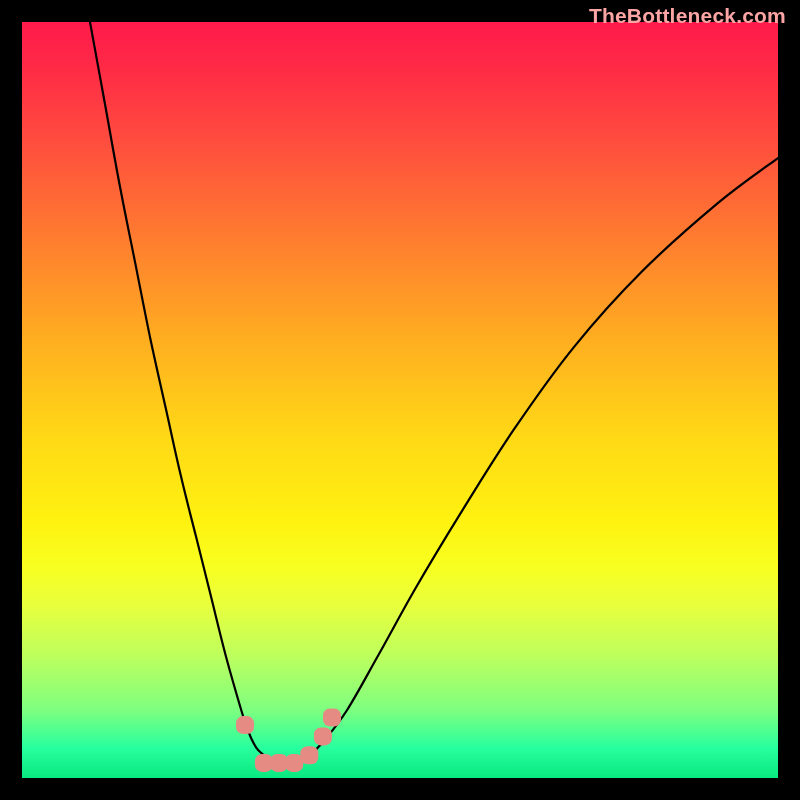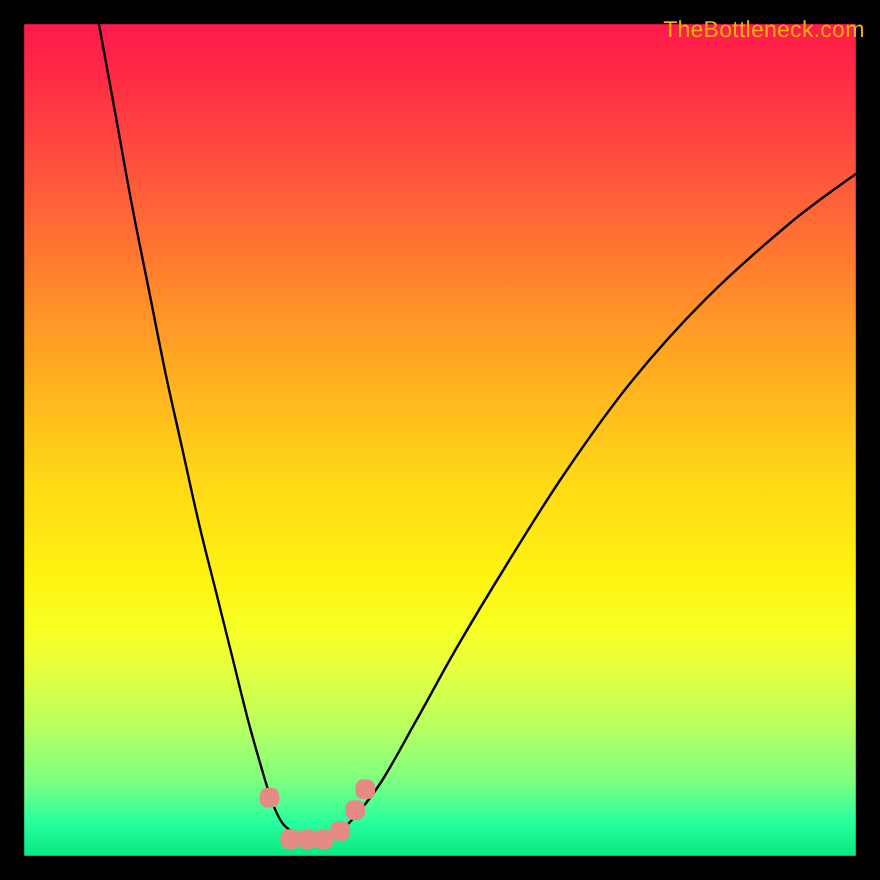--- a/index.html
+++ b/index.html
@@ -28,25 +28,25 @@
       #f8ff20 72%,
       #e9ff3c 77%,
       #bcff5e 84%,
       #7eff80 91%,
       #28ff9e 96%,
       #08e880 100%
     );
   }
   .watermark {
     position: absolute;
-    top: 16px;
+    top: 4px;
     right: 14px;
-    color: #eab308;
+    color: #fca5a5;
     font-size: 21px;
-    font-weight: 400;
+    font-weight: 700;
     letter-spacing: 0.2px;
     pointer-events: none;
     user-select: none;
   }
   svg.curves {
     position: absolute;
     left: 0;
     top: 0;
     width: 756px;
     height: 756px;

